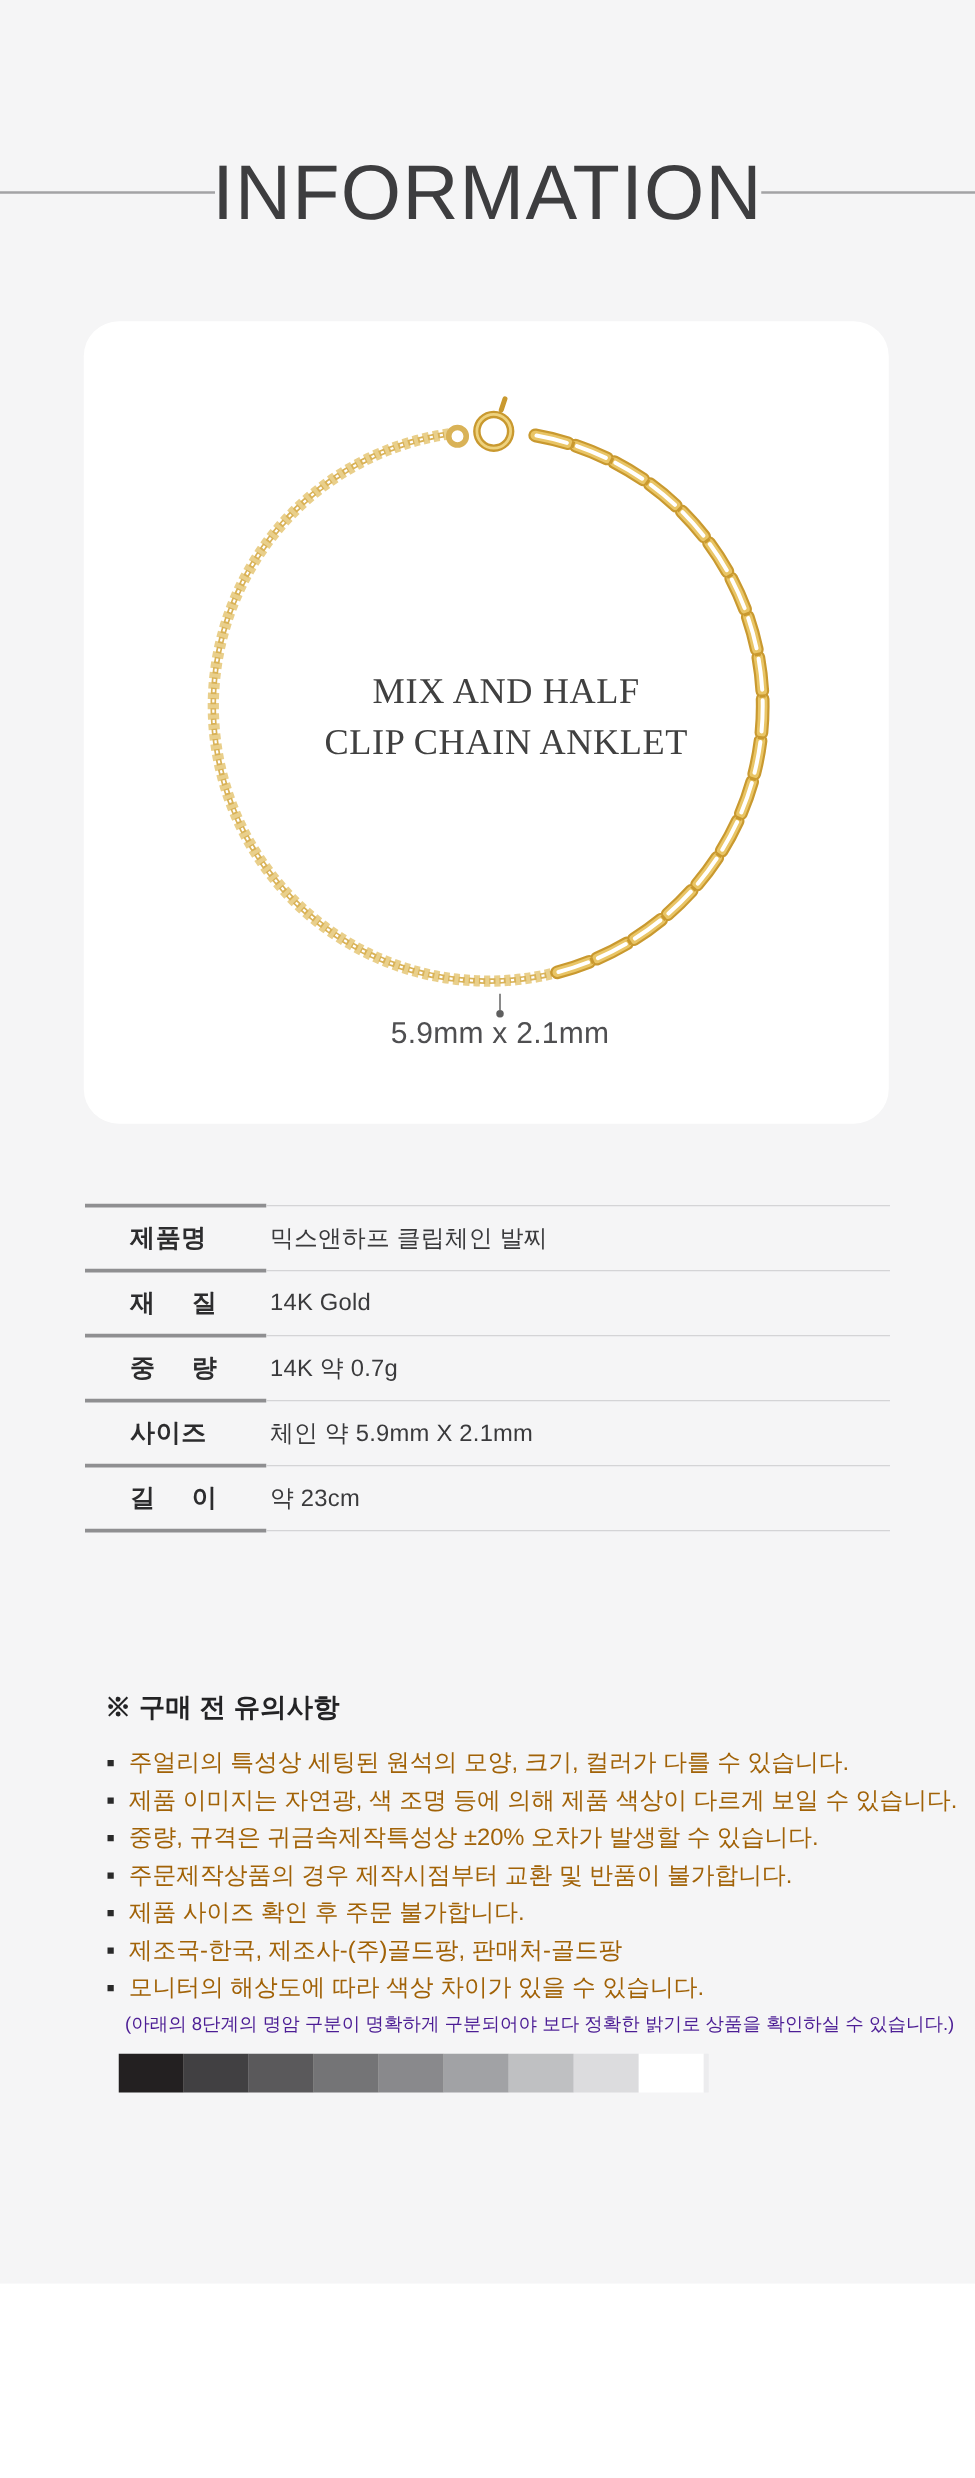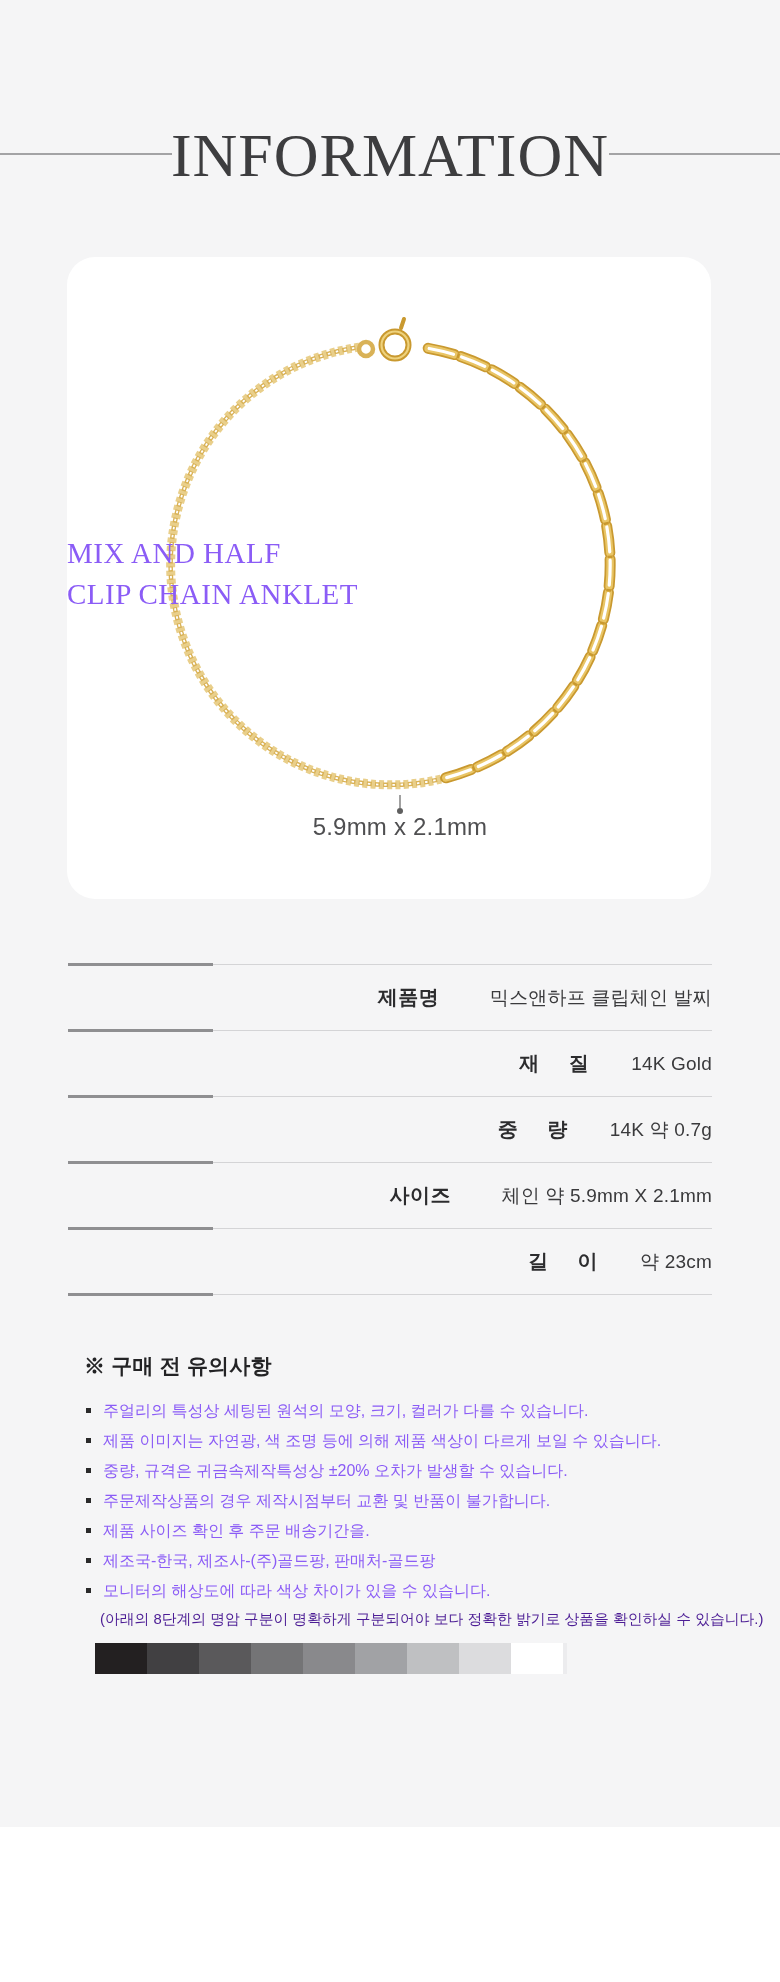--- a/index.html
+++ b/index.html
@@ -4,49 +4,49 @@
 <style>
   html,body{margin:0;padding:0;}
   body{font-family:"Liberation Sans",sans-serif;}
   .page{position:relative;width:780px;height:1982px;background:#ffffff;overflow:hidden;}
   .gray-section{position:absolute;left:0;top:0;width:780px;height:1827px;background:#f5f5f6;}
   .footer-white{position:absolute;left:0;top:1827px;width:780px;height:155px;background:#ffffff;}
 
   
   .info-header{position:absolute;left:0;top:110px;width:780px;height:90px;}
   .info-title{position:absolute;left:0;top:0;width:780px;text-align:center;
-    font-family:Liberation Serif, serif;font-size:62px;line-height:90px;color:#3d3d3f;letter-spacing:1px;}
+    font-family:Liberation Sans, sans-serif;font-size:62px;line-height:90px;color:#3d3d3f;letter-spacing:1px;}
   .rule{position:absolute;top:43px;height:2px;background:#a3a3a5;}
   .rule-left{left:0;width:172px;}
   .rule-right{left:609px;width:171px;}
 
   
   .product-card{position:absolute;left:67px;top:257px;width:644px;height:642px;background:#ffffff;border-radius:28px;}
   .chain-svg{position:absolute;left:0;top:0;}
-  .card-title{position:absolute;left:0;top:276px;width:644px;text-align:left;
-    font-family:"Liberation Serif",serif;font-size:29px;line-height:41px;color:#8b5cf6;letter-spacing:0.5px;}
+  .card-title{position:absolute;left:16px;top:276px;width:644px;text-align:center;
+    font-family:"Liberation Serif",serif;font-size:29px;line-height:41px;color:#404040;letter-spacing:0.5px;}
   .dim-label{position:absolute;left:333px;top:556px;transform:translateX(-50%);
     font-size:24px;color:#4f4f51;letter-spacing:0.2px;white-space:nowrap;}
 
   
   .spec-table{position:absolute;left:68px;top:963px;width:644px;}
   .sep{position:relative;height:3px;}
   .sep::before{content:"";position:absolute;left:0;top:0;width:145px;height:3px;background:#8f8f91;}
   .sep::after{content:"";position:absolute;left:145px;right:0;top:1px;height:1px;background:#d4d4d6;}
-  .spec-row{height:63px;display:flex;align-items:center;padding-left:36px;box-sizing:border-box;justify-content:flex-end;}
+  .spec-row{height:49px;display:flex;align-items:center;padding-left:36px;box-sizing:border-box;}
   .spec-label{display:inline-block;width:70px;font-weight:bold;font-size:20px;color:#2c2c2e;
     text-align:justify;text-align-last:justify;letter-spacing:0.5px;}
   .spec-value{margin-left:42px;font-size:19px;color:#3a3a3c;letter-spacing:0.2px;white-space:nowrap;}
 
   
   .notice{position:absolute;left:84px;top:1352px;width:660px;}
   .notice-heading{font-size:21px;font-weight:bold;color:#232325;letter-spacing:0.2px;}
   .notice-list{margin:16px 0 0 0;padding:0;list-style:none;}
   .notice-list li{position:relative;padding-left:19px;height:30px;line-height:30px;
-    font-size:16px;color:#8b5cf6;white-space:nowrap;}
+    font-size:19px;color:#a16207;white-space:nowrap;}
   .notice-list li::before{content:"";position:absolute;left:2px;top:12px;width:5px;height:5px;background:#2a2a2a;}
   .notice-subnote{margin:4px 0 0 16px;font-size:14.8px;color:#4c1d95;white-space:nowrap;}
   .grayscale-bar{margin:14px 0 0 11px;width:472px;height:31px;display:flex;}
   .gs-block{width:52px;height:31px;}
   .gs-endcap{width:4px;height:31px;background:#ececee;}
 </style>
 </head>
 <body>
 
 <div class="page">
@@ -114,21 +114,21 @@
       <div class="sep"></div>
     </div>
 
     <div class="notice">
       <div class="notice-heading">※ 구매 전 유의사항</div>
       <ul class="notice-list">
         <li>주얼리의 특성상 세팅된 원석의 모양, 크기, 컬러가 다를 수 있습니다.</li>
         <li>제품 이미지는 자연광, 색 조명 등에 의해 제품 색상이 다르게 보일 수 있습니다.</li>
         <li>중량, 규격은 귀금속제작특성상 ±20% 오차가 발생할 수 있습니다.</li>
         <li>주문제작상품의 경우 제작시점부터 교환 및 반품이 불가합니다.</li>
-        <li>제품 사이즈 확인 후 주문 배송기간을.</li>
+        <li>제품 사이즈 확인 후 주문 불가합니다.</li>
         <li>제조국-한국, 제조사-(주)골드팡, 판매처-골드팡</li>
         <li>모니터의 해상도에 따라 색상 차이가 있을 수 있습니다.</li>
       </ul>
       <div class="notice-subnote">(아래의 8단계의 명암 구분이 명확하게 구분되어야 보다 정확한 밝기로 상품을 확인하실 수 있습니다.)</div>
       <div class="grayscale-bar">
         <div class="gs-block" style="background: rgb(35, 32, 33);"></div>
         <div class="gs-block" style="background: rgb(65, 64, 66);"></div>
         <div class="gs-block" style="background: rgb(90, 89, 91);"></div>
         <div class="gs-block" style="background: rgb(116, 116, 118);"></div>
         <div class="gs-block" style="background: rgb(137, 137, 140);"></div>

